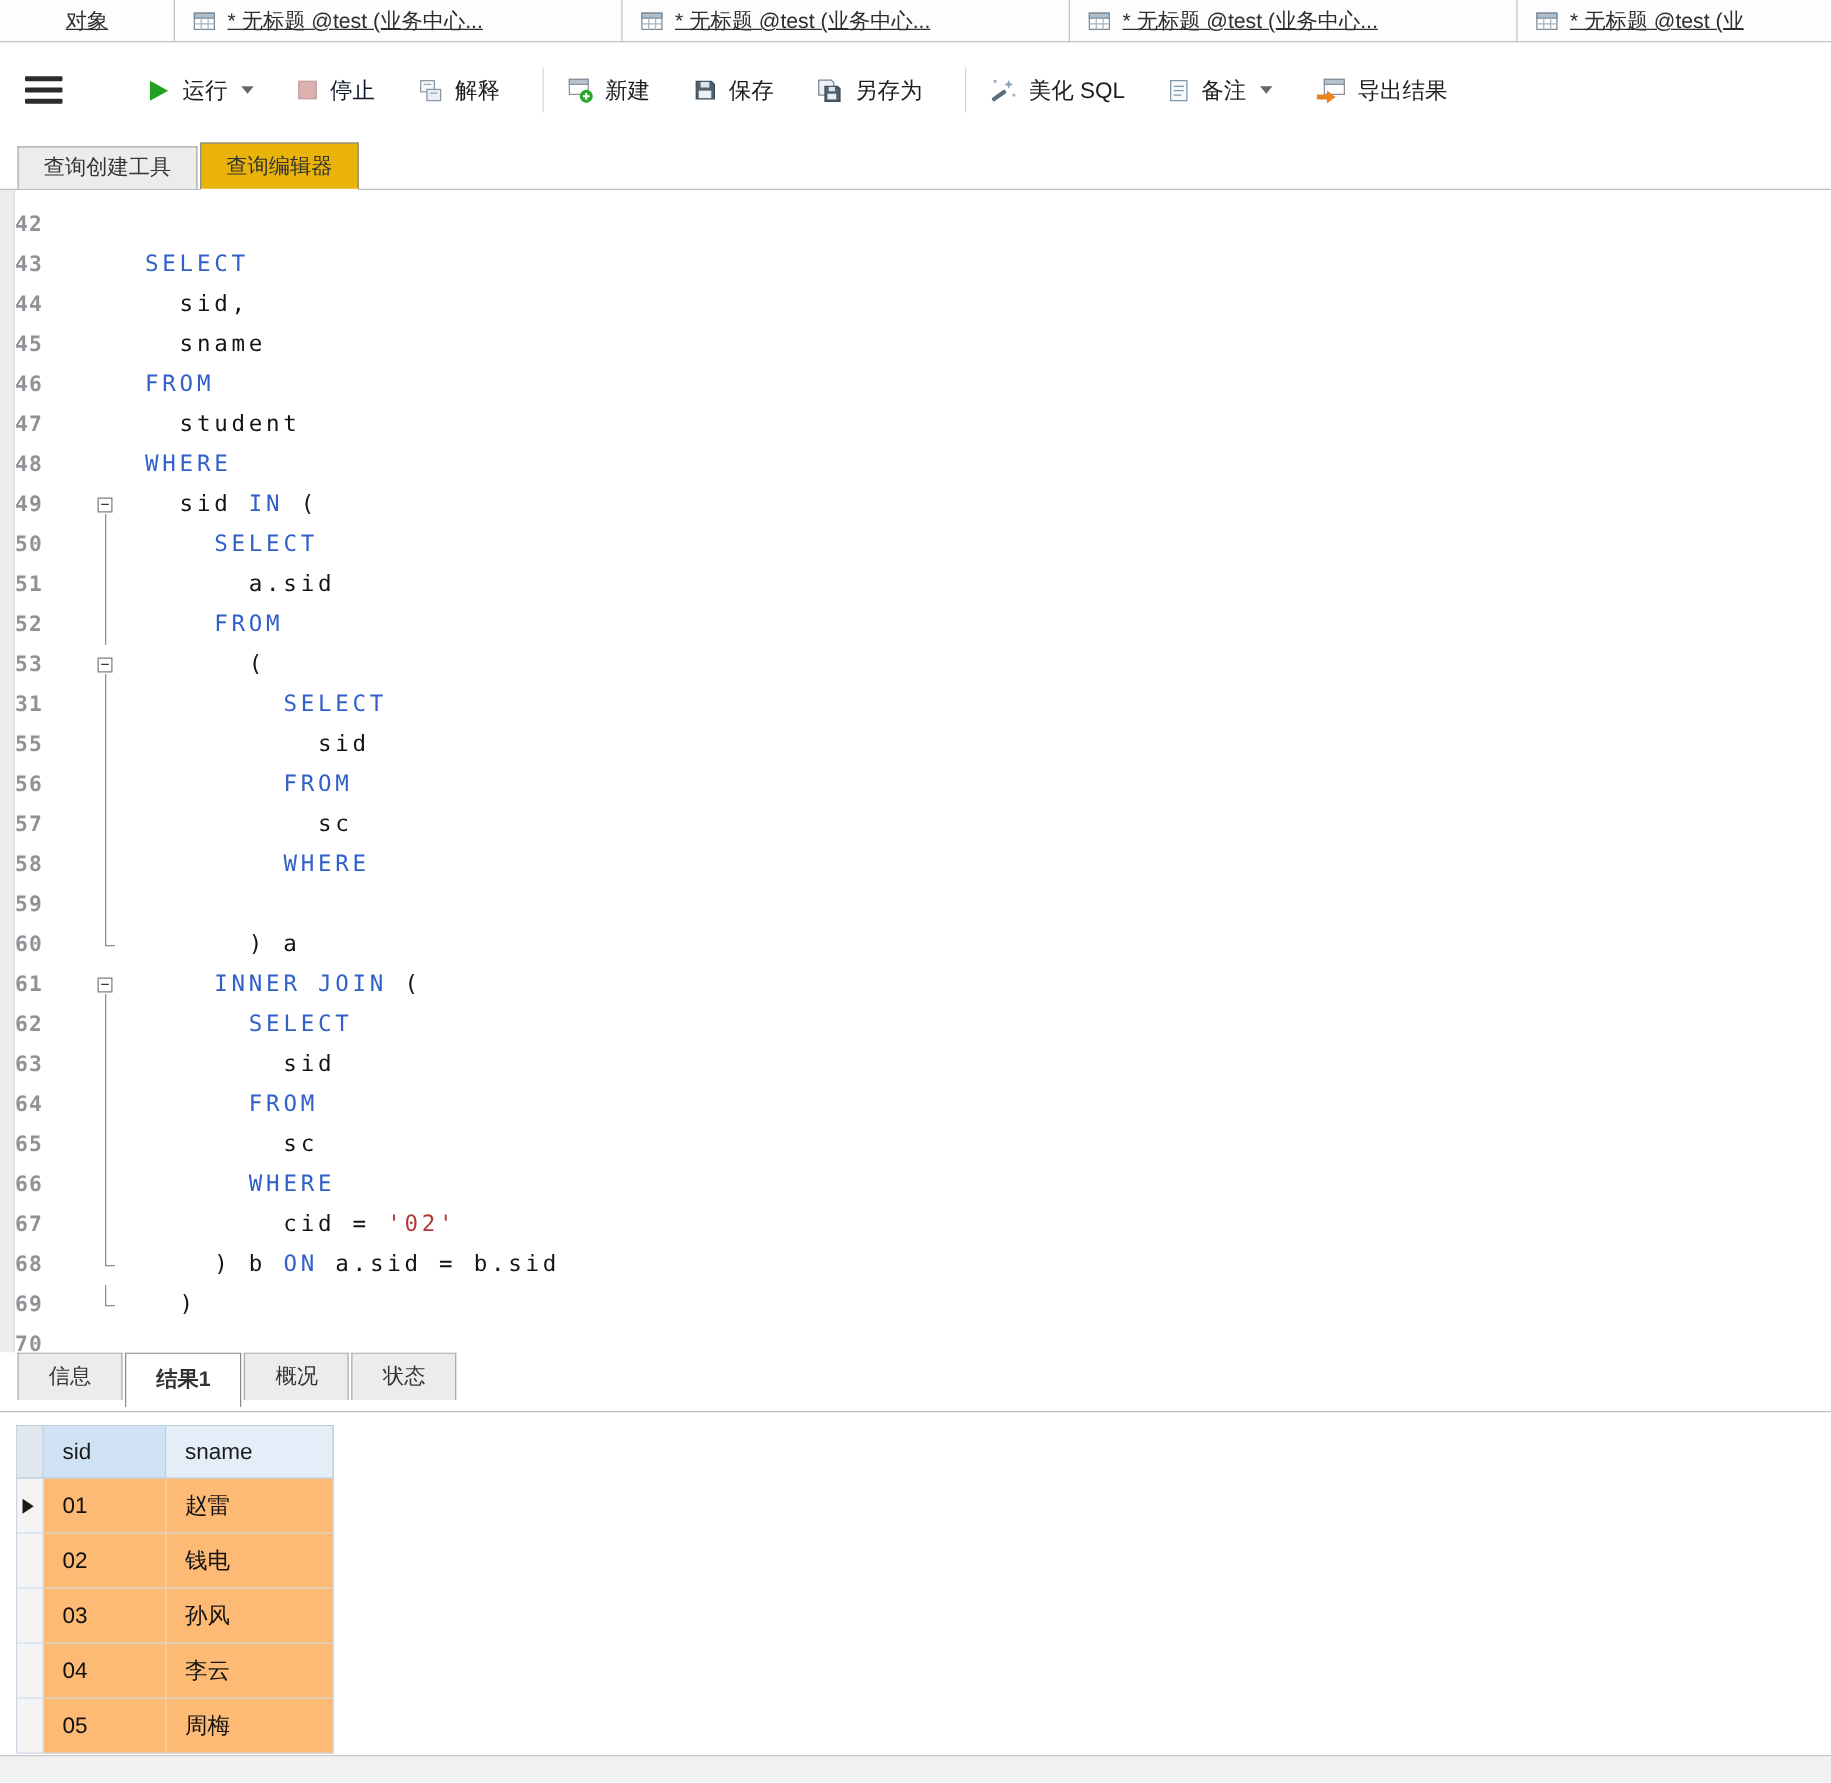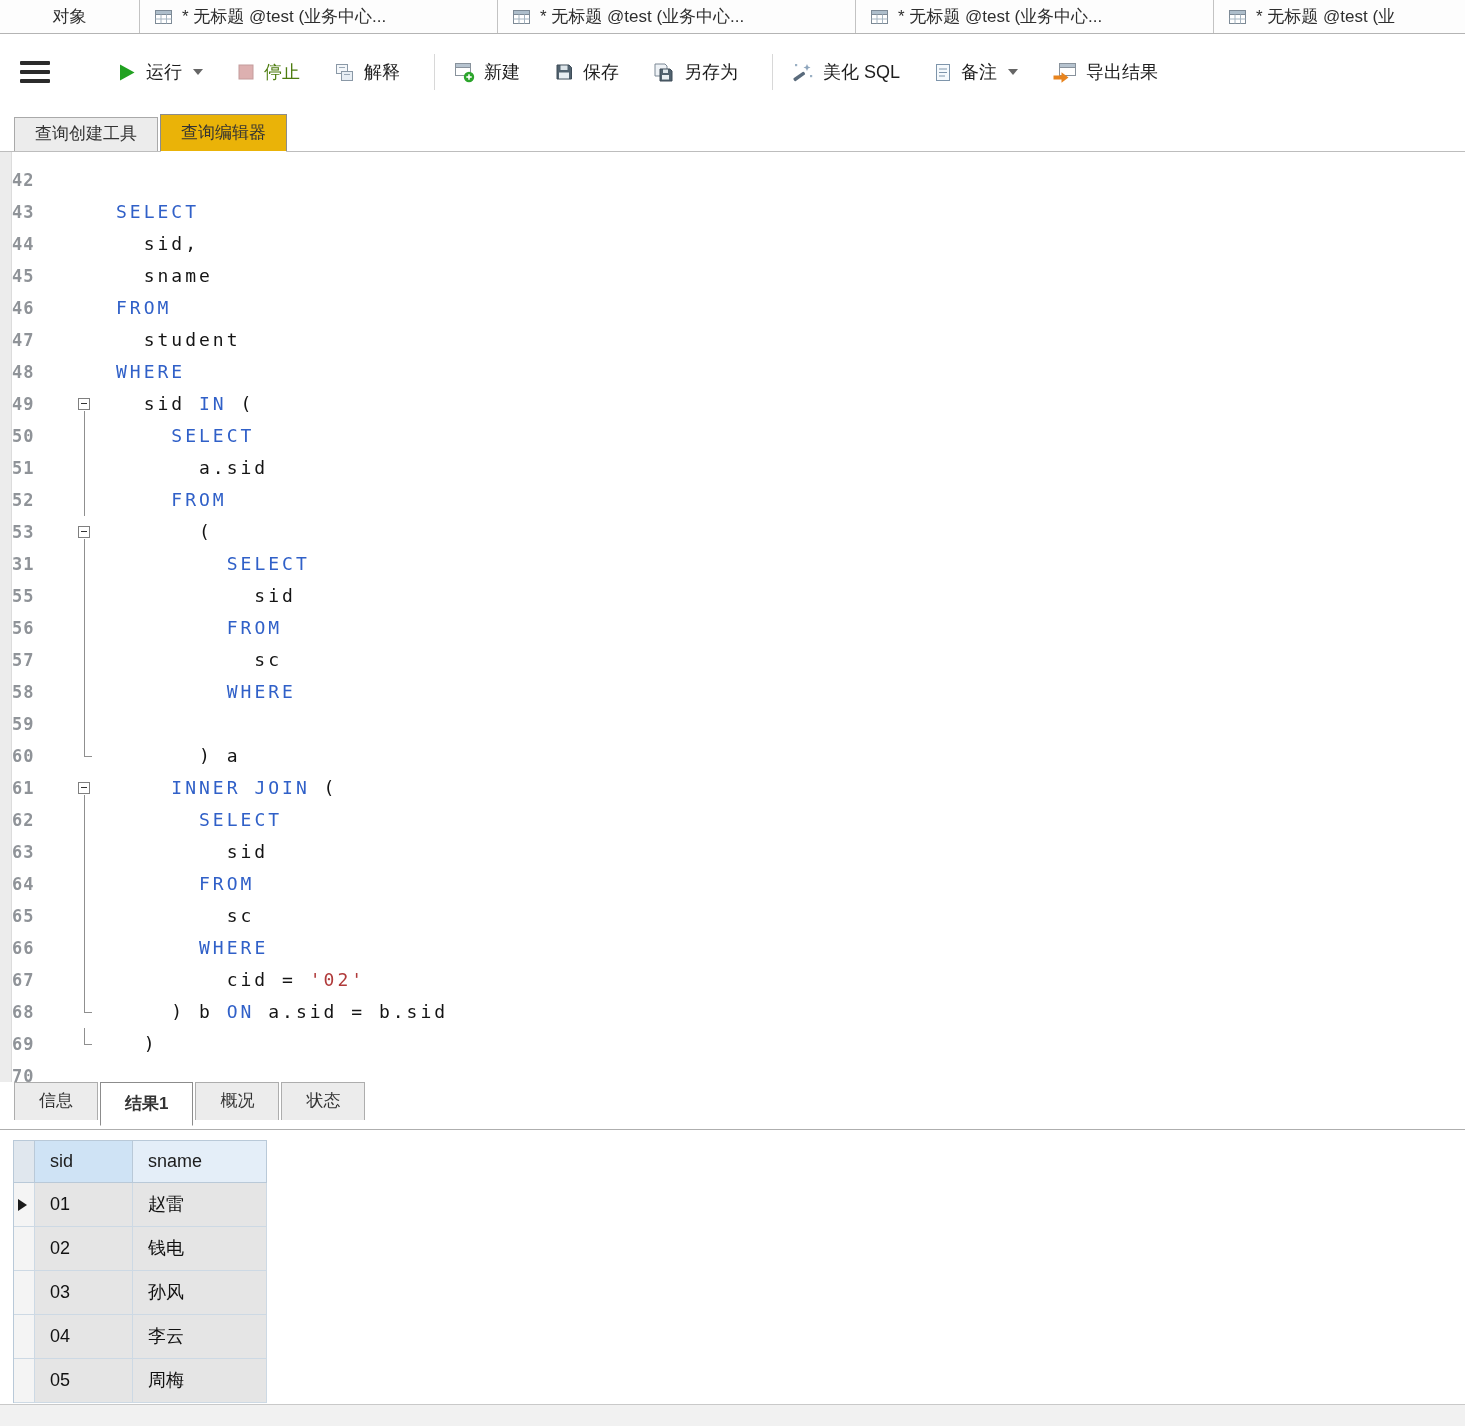--- a/index.html
+++ b/index.html
@@ -3,30 +3,30 @@
 <meta charset="utf-8">
 <style>
   * { margin:0; padding:0; box-sizing:border-box; }
   html,body { width:1465px; height:1426px; overflow:hidden; background:#fff;
     font-family:"Liberation Sans", sans-serif; color:#222; }
   .app { display:flex; flex-direction:column; width:1465px; height:1426px; background:#fff; }
 
   
   .doc-tabs { display:flex; height:34px; background:#fdfdfd; border-bottom:1px solid #b4b4b4; overflow:hidden; flex:none; }
   .doc-tab { display:flex; align-items:center; gap:9px; padding:0 14px; border-right:1px solid #c3c3c3;
-    font-size:17px; color:#2e2e2e; white-space:nowrap; overflow:hidden; flex:none; }
+    font-size:17px; color:#2e2e2e; white-space:nowrap; overflow:hidden; flex:none;text-decoration:underline; }
   .doc-tab.first { width:140px; justify-content:center; }
   .doc-tab.wide { width:358px; }
   .doc-tab.clipped { width:260px; border-right:none; }
   .tab-icon { flex:none; }
 
   
   .toolbar { display:flex; align-items:center; height:76px; padding:0 20px; background:#fff; flex:none; }
   .tbtn { display:flex; align-items:center; gap:9px; font-size:18px; color:#1d1d1d; margin-right:34px; cursor:default; }
-  .tbtn.disabled { color:#4d7c0f; }
+  .tbtn.disabled { color:#0f172a; }
   .hamburger { width:30px; margin-right:66px; display:flex; flex-direction:column; gap:5px; }
   .hamburger span { display:block; height:4px; background:#2b2b2b; border-radius:1px; }
   .caret { width:0; height:0; border-left:5px solid transparent; border-right:5px solid transparent; border-top:6px solid #666; margin-left:2px; }
   .tsep { width:1px; height:36px; background:#d8d8d8; margin:0 18px 0 0; }
 
   
   .etabs { display:flex; align-items:flex-end; height:42px; padding-left:14px; background:#fff; border-bottom:1px solid #bdbdbd; flex:none; }
   .etab { font-size:17px; padding:0 20px; height:34px; line-height:32px; background:#ececec;
     border:1px solid #a9a9a9; border-bottom:none; color:#333; margin-right:2px; }
   .etab.active { background:#eab308; border-color:#8c8c8c; height:38px; line-height:36px; margin-bottom:-1px; border-bottom:1px solid #fff; }
@@ -60,21 +60,21 @@
   .grid-area { flex:1; background:#fff; padding:10px 0 0 13px; overflow:hidden; }
   .grid { display:inline-block; border-left:1px solid #b9c9d8; border-top:1px solid #b9c9d8; }
   .grid-header { display:flex; height:42px; }
   .hcell { font-size:18px; color:#1c1c1c; line-height:41px; padding-left:15px;
     border-right:1px solid #b9c9d8; border-bottom:1px solid #b9c9d8; overflow:hidden; }
   .hcell.marker { width:21px; padding:0; background:#e0e7ee; }
   .hcell.c-sid { width:98px; background:#cfe3f5; }
   .hcell.c-sname { width:134px; background:#e4eef8; }
   .grid-row { display:flex; height:44px; }
   .cell { font-size:18px; color:#111; line-height:43px; padding-left:15px;
-    border-right:1px solid #cdd9e4; border-bottom:1px solid #cdd9e4; overflow:hidden; background:#e5e5e5; }
+    border-right:1px solid #cdd9e4; border-bottom:1px solid #cdd9e4; overflow:hidden; background:#fdba74; }
   .cell.marker { width:21px; padding:0; background:#f4f4f4; position:relative; }
   .grid-row .cell:nth-child(2) { width:98px; }
   .grid-row .cell:nth-child(3) { width:134px; }
   .tri { position:absolute; left:4px; top:50%; margin-top:-6px; width:0; height:0;
     border-left:9px solid #1a1a1a; border-top:6px solid transparent; border-bottom:6px solid transparent; }
 
   
   .statusbar { height:22px; background:#f1f1f1; border-top:1px solid #c9c9c9; flex:none; }
 </style>
 </head>

